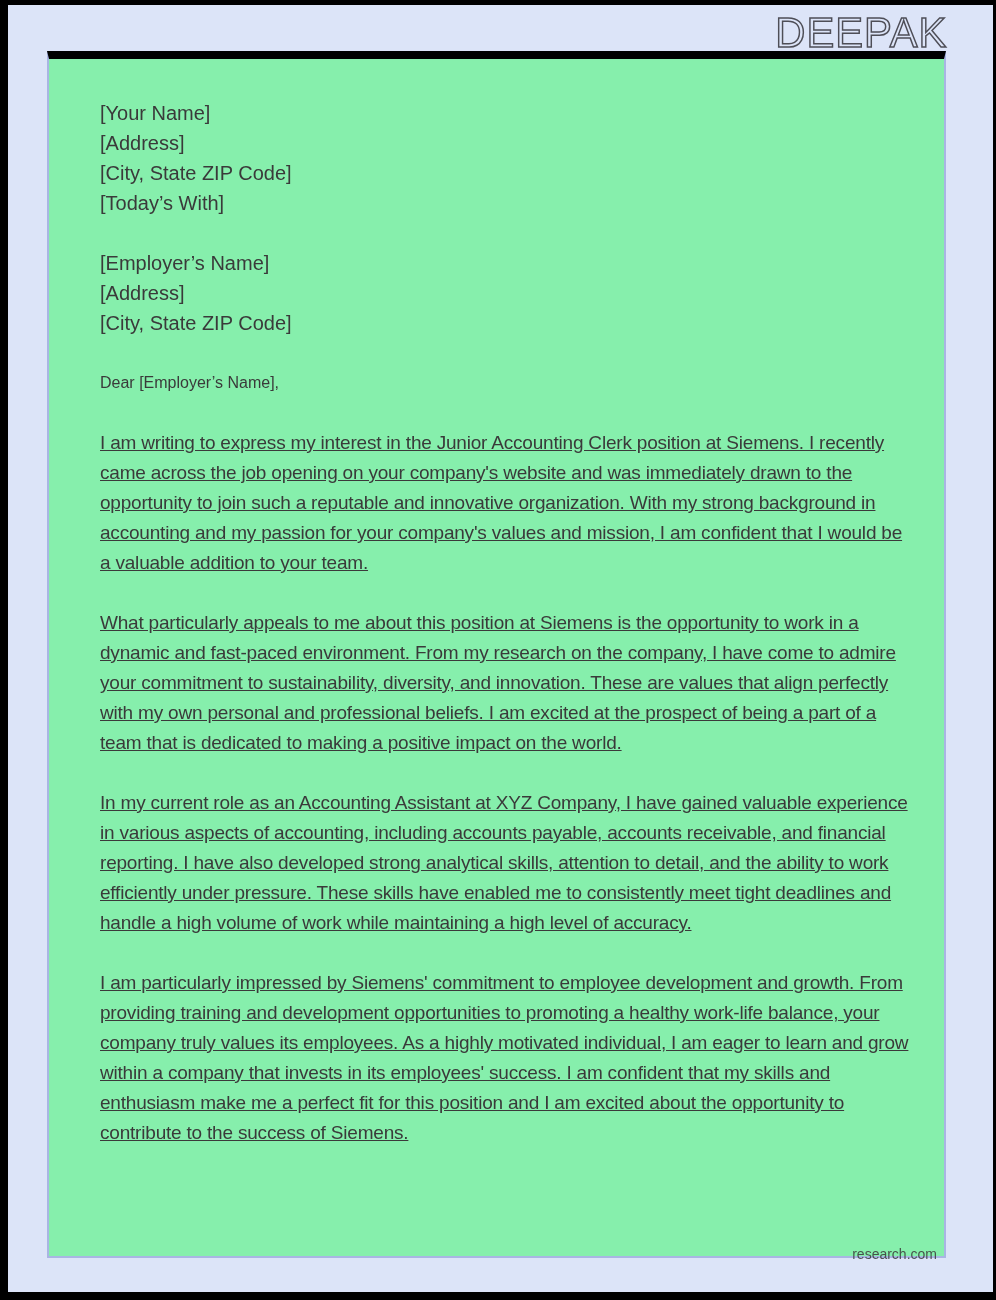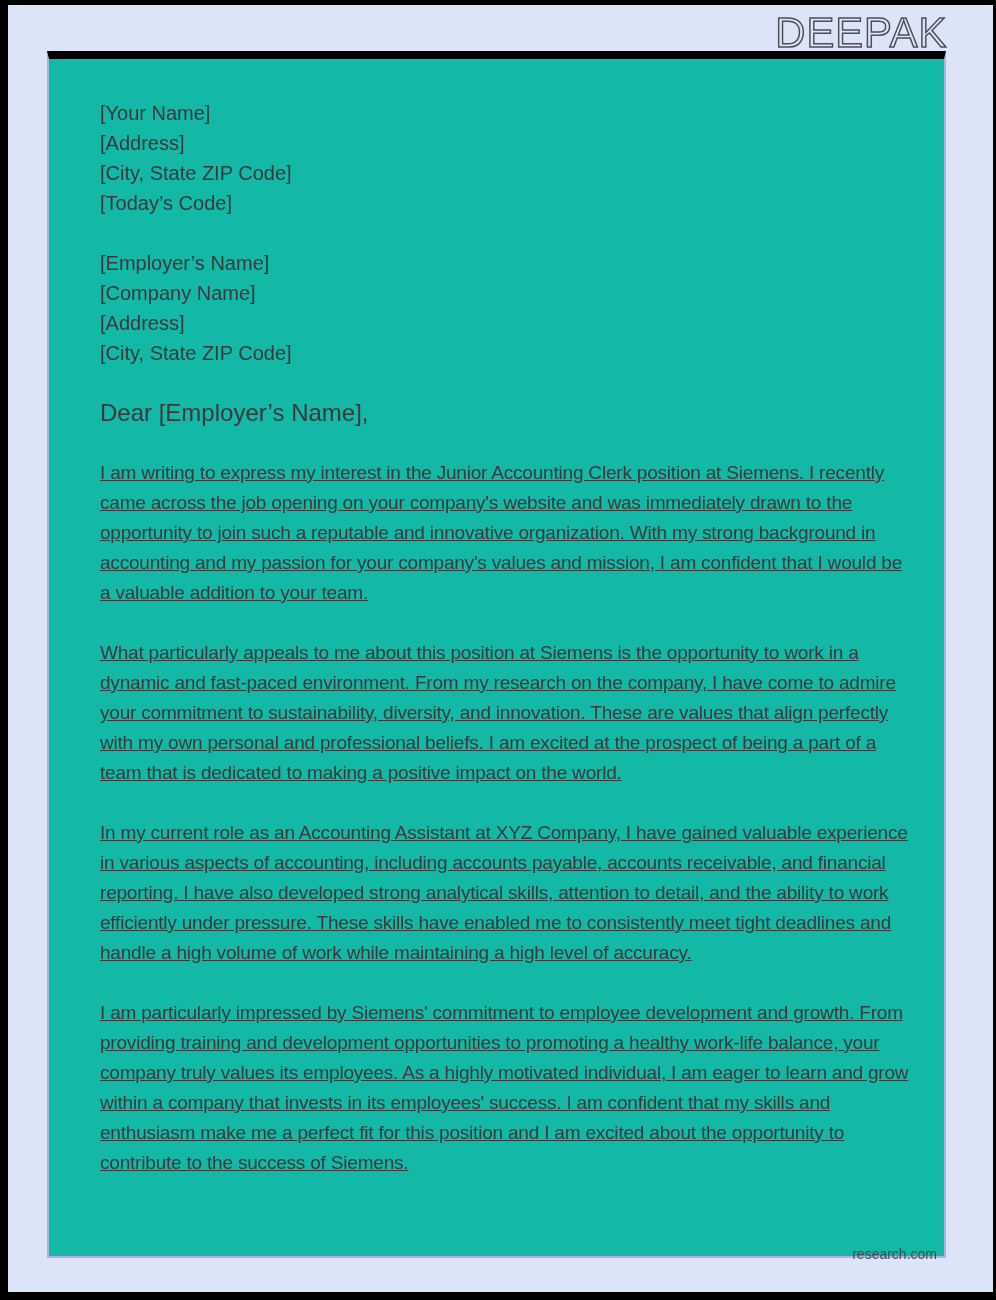--- a/index.html
+++ b/index.html
@@ -25,37 +25,37 @@
     -webkit-text-stroke: 1.5px #4e4e57;
     transform: scaleX(0.97);
     transform-origin: right center;
     white-space: nowrap;
   }
   .page {
     position: absolute;
     left: 47px; top: 51px;
     width: 899px; height: 1207px;
     box-sizing: border-box;
-    background: #14b8a6;
+    background: #86efac;
     border: 2px solid #a9b5e3;
     border-top: 8px solid #000000;
     overflow: hidden;
   }
   .content {
     padding: 39px 30px 0 51px;
     width: 812px;
     box-sizing: content-box;
     color: #3a3a3a;
     font-size: 19px;
     line-height: 30px;
     letter-spacing: -0.2px;
   }
   .block { margin: 0 0 30px 0; }
   .addr-line { height: 30px; font-size: 20px; letter-spacing: 0; }
-  .salutation { margin: 0 0 30px 0; font-size: 24px; letter-spacing: 0; height: 30px; }
+  .salutation { margin: 0 0 30px 0; font-size: 16px; letter-spacing: 0; height: 30px; }
   .para { margin: 0 0 30px 0; text-decoration: underline; }
   .watermark {
     position: absolute;
     top: 1246px; right: 59px;
     font-size: 14px;
     color: rgba(62,62,62,0.88);
     letter-spacing: 0;
     z-index: 5;
   }
 </style>
@@ -66,26 +66,25 @@
 
 <div class="logo">DEEPAK</div>
 
 <div class="page">
   <div class="content">
 
     <div class="block">
       <div class="addr-line">[Your Name]</div>
       <div class="addr-line">[Address]</div>
       <div class="addr-line">[City, State ZIP Code]</div>
-      <div class="addr-line">[Today’s Code]</div>
+      <div class="addr-line">[Today’s With]</div>
     </div>
 
     <div class="block">
       <div class="addr-line">[Employer’s Name]</div>
-      <div class="addr-line">[Company Name]</div>
       <div class="addr-line">[Address]</div>
       <div class="addr-line">[City, State ZIP Code]</div>
     </div>
 
     <div class="salutation">Dear [Employer’s Name],</div>
 
     <p class="para">I am writing to express my interest in the Junior Accounting Clerk position at Siemens. I recently came across the job opening on your company's website and was immediately drawn to the opportunity to join such a reputable and innovative organization. With my strong background in accounting and my passion for your company's values and mission, I am confident that I would be a valuable addition to your team.</p>
     <p class="para">What particularly appeals to me about this position at Siemens is the opportunity to work in a dynamic and fast-paced environment. From my research on the company, I have come to admire your commitment to sustainability, diversity, and innovation. These are values that align perfectly with my own personal and professional beliefs. I am excited at the prospect of being a part of a team that is dedicated to making a positive impact on the world.</p>
     <p class="para">In my current role as an Accounting Assistant at XYZ Company, I have gained valuable experience in various aspects of accounting, including accounts payable, accounts receivable, and financial reporting. I have also developed strong analytical skills, attention to detail, and the ability to work efficiently under pressure. These skills have enabled me to consistently meet tight deadlines and handle a high volume of work while maintaining a high level of accuracy.</p>
     <p class="para">I am particularly impressed by Siemens' commitment to employee development and growth. From providing training and development opportunities to promoting a healthy work-life balance, your company truly values its employees. As a highly motivated individual, I am eager to learn and grow within a company that invests in its employees' success. I am confident that my skills and enthusiasm make me a perfect fit for this position and I am excited about the opportunity to contribute to the success of Siemens.</p>

